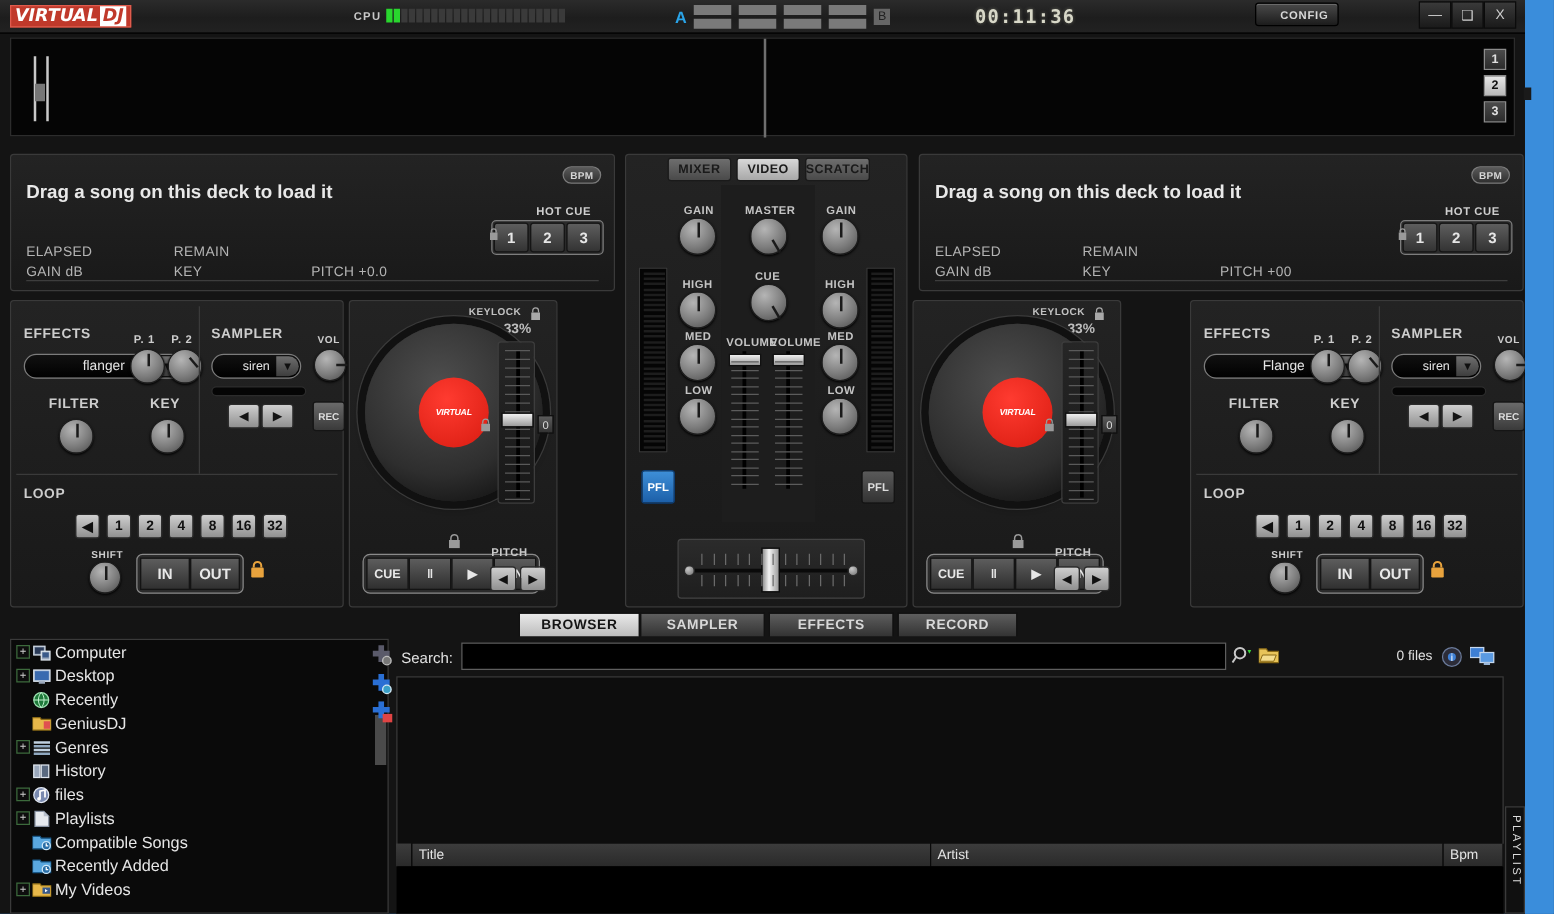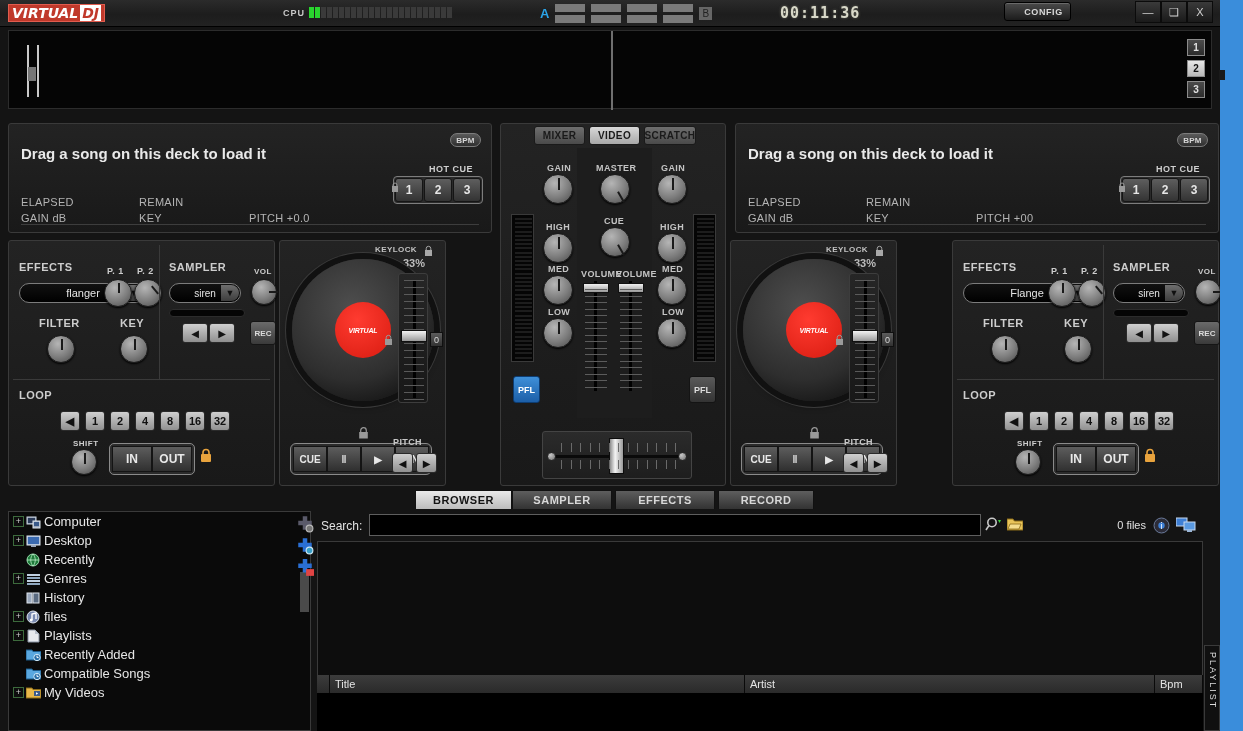--- a/index.html
+++ b/index.html
@@ -923,20 +923,28 @@
       </div>
       <div class="titem">
         <span class="plus empty"></span>
         <svg viewBox="0 0 15 14" class="ticon">
           <circle cx="7" cy="7" r="6" fill="#1e7a3a" stroke="#9ce0b0"></circle>
           <path d="M1 7h12M7 1c3 3 3 9 0 12M7 1c-3 3-3 9 0 12" fill="none" stroke="#bff0cc" stroke-width=".8"></path>
         </svg>
         <span>Recently</span>
       </div>
       <div class="titem">
+        <span class="plus empty"></span>
+        <svg viewBox="0 0 15 14" class="ticon">
+          <path d="M0 2h6l1 1.5h8V12H0z" fill="#e8b84a" stroke="#8a6a16"></path>
+          <rect x="9" y="5" width="5" height="6" fill="#e05050"></rect>
+        </svg>
+        <span>GeniusDJ</span>
+      </div>
+      <div class="titem">
         <span class="plus">+</span>
         <svg viewBox="0 0 15 14" class="ticon">
           <rect x="1" y="2" width="13" height="2" fill="#c0d0e0"></rect>
           <rect x="1" y="5" width="13" height="2" fill="#90a8c0"></rect>
           <rect x="1" y="8" width="13" height="2" fill="#c0d0e0"></rect>
           <rect x="1" y="11" width="13" height="2" fill="#90a8c0"></rect>
         </svg>
         <span>Genres</span>
       </div>
       <div class="titem">
@@ -964,30 +972,30 @@
         </svg>
         <span>Playlists</span>
       </div>
       <div class="titem">
         <span class="plus empty"></span>
         <svg viewBox="0 0 15 14" class="ticon">
           <path d="M0 2h6l1 1.5h8V12H0z" fill="#5aa8e0" stroke="#1a5a8a"></path>
           <circle cx="11" cy="9.5" r="3.2" fill="#2a6fa8" stroke="#cfe8f8"></circle>
           <path d="M11 7.6v2h1.6" stroke="#fff" stroke-width="1" fill="none"></path>
         </svg>
-        <span>Recently Added</span>
+        <span>Compatible Songs</span>
       </div>
       <div class="titem">
         <span class="plus empty"></span>
         <svg viewBox="0 0 15 14" class="ticon">
           <path d="M0 2h6l1 1.5h8V12H0z" fill="#5aa8e0" stroke="#1a5a8a"></path>
           <circle cx="11" cy="9.5" r="3.2" fill="#2a6fa8" stroke="#cfe8f8"></circle>
           <path d="M11 7.6v2h1.6" stroke="#fff" stroke-width="1" fill="none"></path>
         </svg>
-        <span>Compatible Songs</span>
+        <span>Recently Added</span>
       </div>
       <div class="titem">
         <span class="plus">+</span>
         <svg viewBox="0 0 15 14" class="ticon">
           <path d="M0 2h6l1 1.5h8V12H0z" fill="#e8b84a" stroke="#8a6a16"></path>
           <rect x="8" y="5" width="6" height="5" fill="#3a5a8a"></rect>
           <path d="M10 6.2l2.2 1.3-2.2 1.3z" fill="#fff"></path>
         </svg>
         <span>My Videos</span>
       </div>

